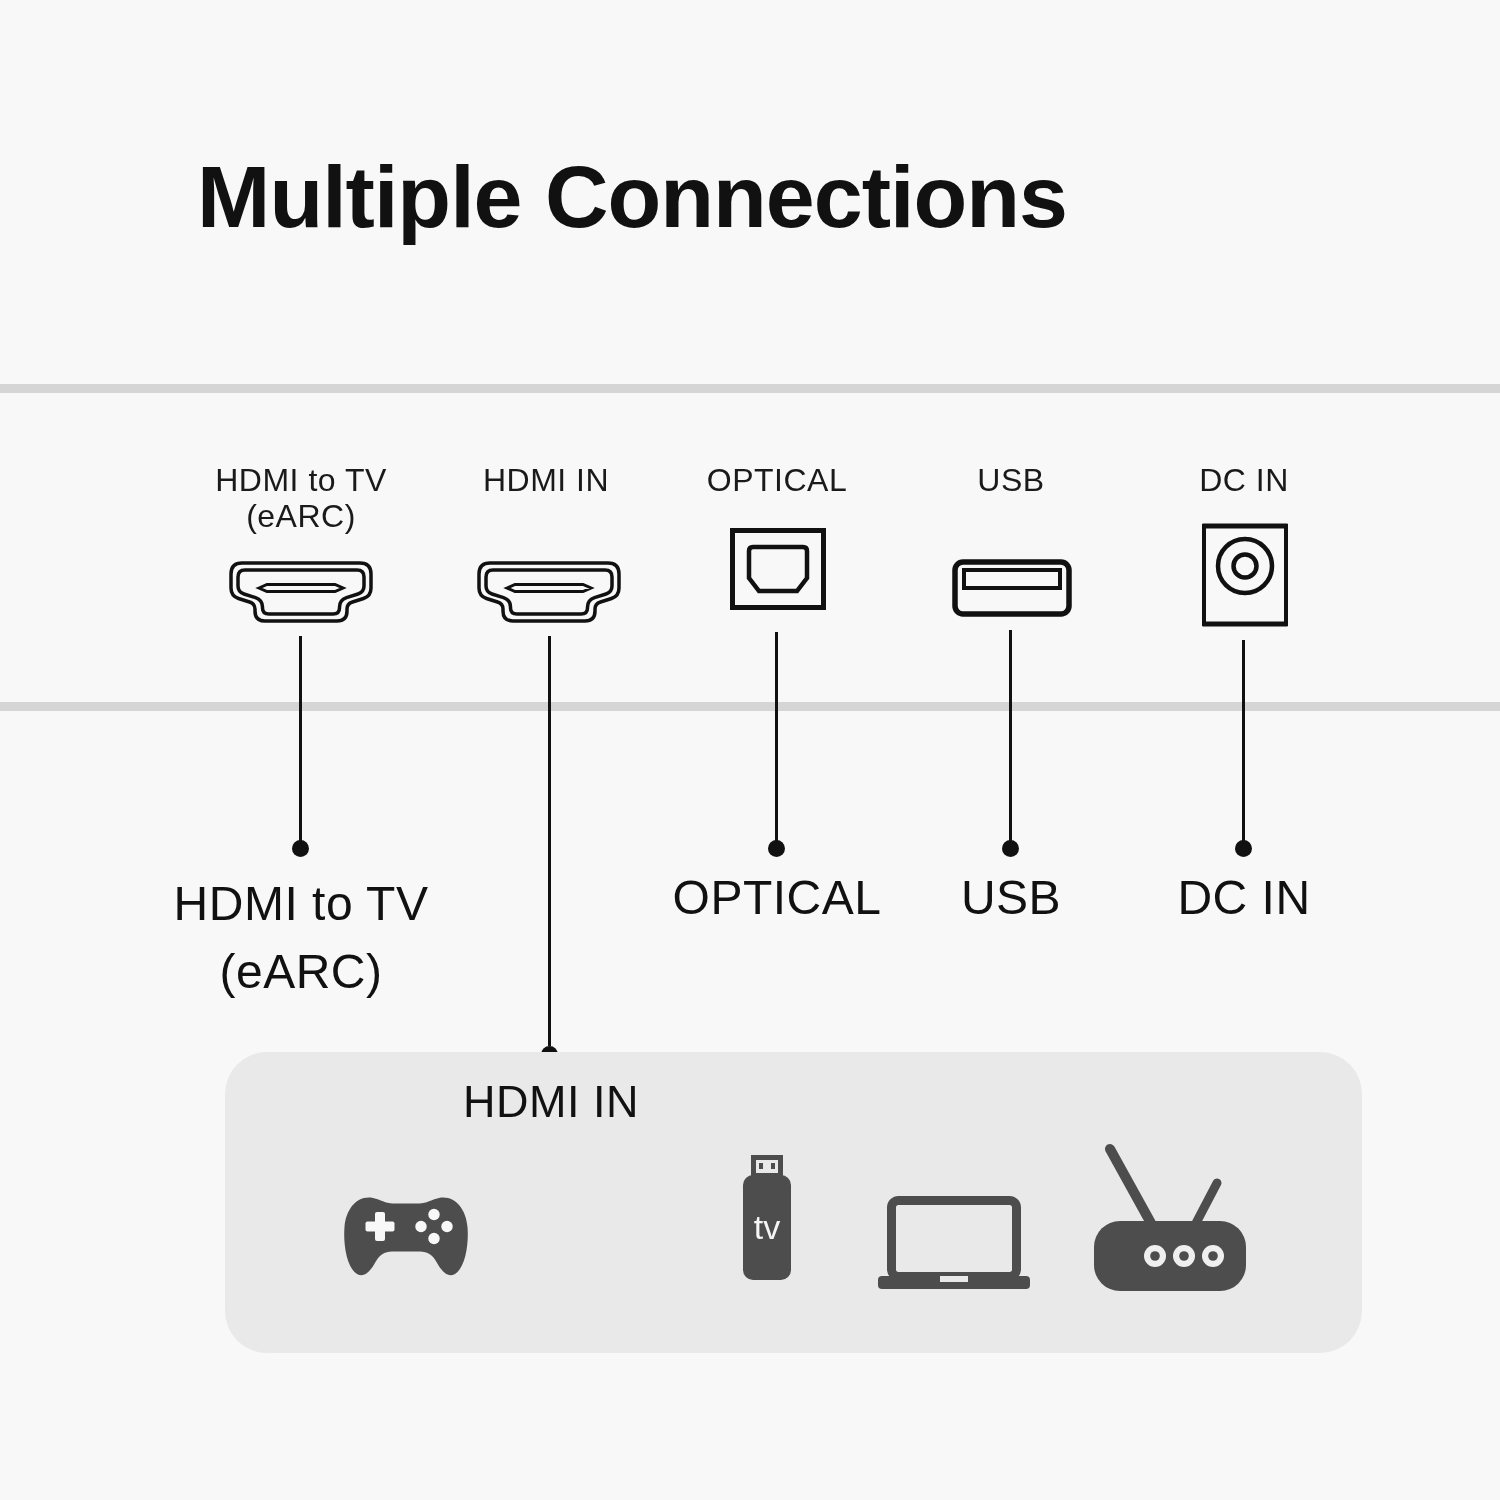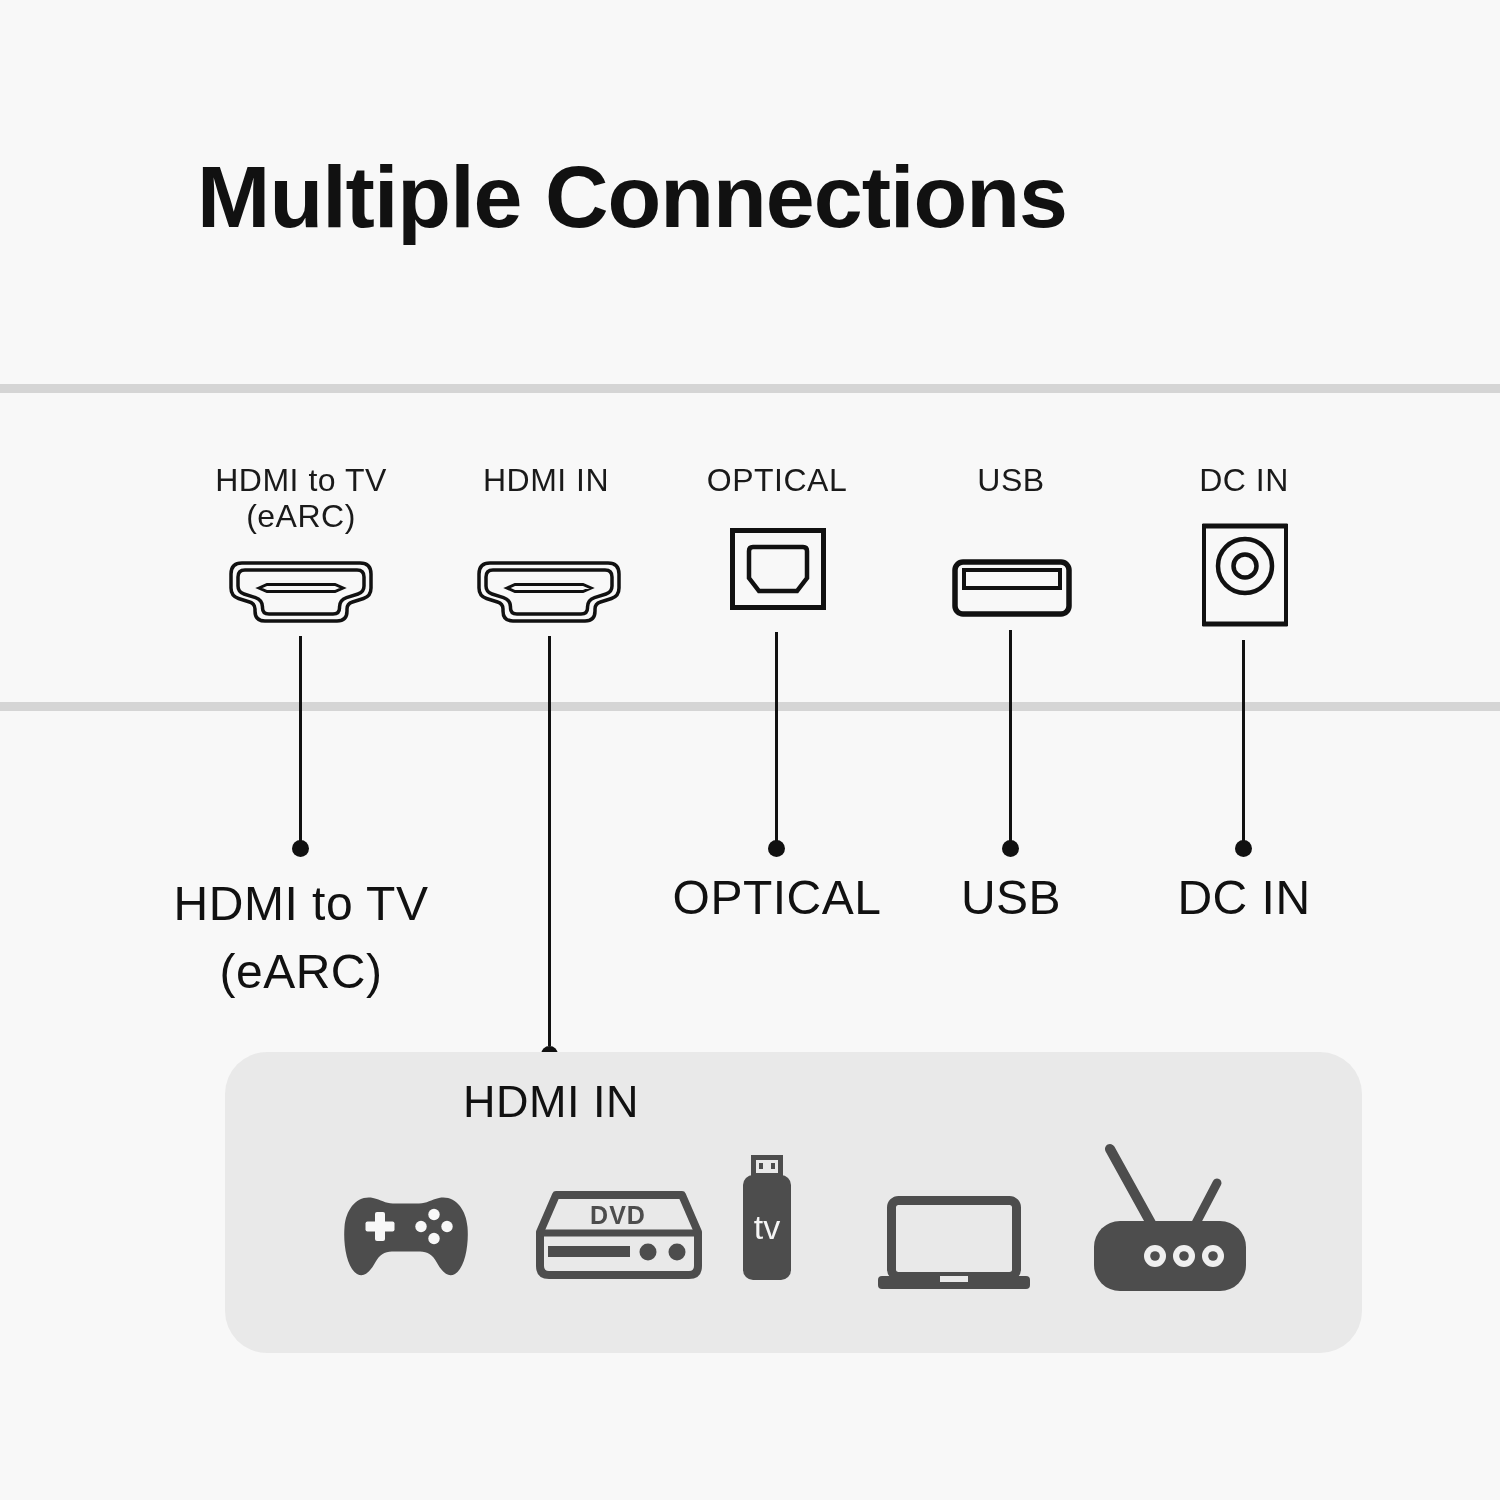--- a/index.html
+++ b/index.html
@@ -128,30 +128,20 @@
       <path fill="#4d4d4d" d="M31,6 C15,3 4,17 2.5,35 C1,53 5,76 15,82 C23,86.5 29,78 33.5,70 C37,63.5 42.5,59.5 50,59.5 H78 C85.5,59.5 91,63.5 94.5,70 C99,78 105,86.5 113,82 C123,76 127,53 125.5,35 C124,17 113,3 97,6 C89,7.5 85,11.5 77,11.5 H51 C43,11.5 39,7.5 31,6 Z"></path>
       <rect x="23.5" y="29.5" width="29" height="10" rx="2" fill="#f8f8f8"></rect>
       <rect x="33" y="20" width="10" height="29" rx="2" fill="#f8f8f8"></rect>
       <circle cx="92" cy="22.5" r="5.7" fill="#f8f8f8"></circle>
       <circle cx="79" cy="34.5" r="5.7" fill="#f8f8f8"></circle>
       <circle cx="105" cy="34.5" r="5.7" fill="#f8f8f8"></circle>
       <circle cx="92" cy="46.5" r="5.7" fill="#f8f8f8"></circle>
     </svg>
   </div>
 
-  <div class="device" style="left:534px;top:1190px;">
-    <svg width="170" height="92" viewBox="0 0 170 92">
-      <path d="M22,5 H148 L164,42 V76 Q164,85 155,85 H15 Q6,85 6,76 V42 Z" fill="none" stroke="#4d4d4d" stroke-width="8" stroke-linejoin="round"></path>
-      <line x1="7" y1="43" x2="163" y2="43" stroke="#4d4d4d" stroke-width="7"></line>
-      <rect x="14" y="56" width="82" height="11" fill="#4d4d4d"></rect>
-      <circle cx="114" cy="62" r="8.5" fill="#4d4d4d"></circle>
-      <circle cx="143" cy="62" r="8.5" fill="#4d4d4d"></circle>
-      <text x="84" y="34" text-anchor="middle" font-size="25" font-weight="700" letter-spacing="1" fill="#4d4d4d" font-family="Liberation Sans, sans-serif">DVD</text>
-    </svg>
-  </div>
 
   <div class="device" style="left:742px;top:1155px;">
     <svg width="50" height="126" viewBox="0 0 50 126">
       <rect x="11.5" y="2.5" width="27" height="18" fill="none" stroke="#4d4d4d" stroke-width="5"></rect>
       <line x1="19" y1="8" x2="19" y2="14" stroke="#4d4d4d" stroke-width="4"></line>
       <line x1="31" y1="8" x2="31" y2="14" stroke="#4d4d4d" stroke-width="4"></line>
       <rect x="1" y="20" width="48" height="105" rx="10" fill="#4d4d4d"></rect>
       <text x="25" y="84" text-anchor="middle" font-size="34" font-weight="500" fill="#f5f5f5" font-family="Liberation Sans, sans-serif">tv</text>
     </svg>
   </div>

